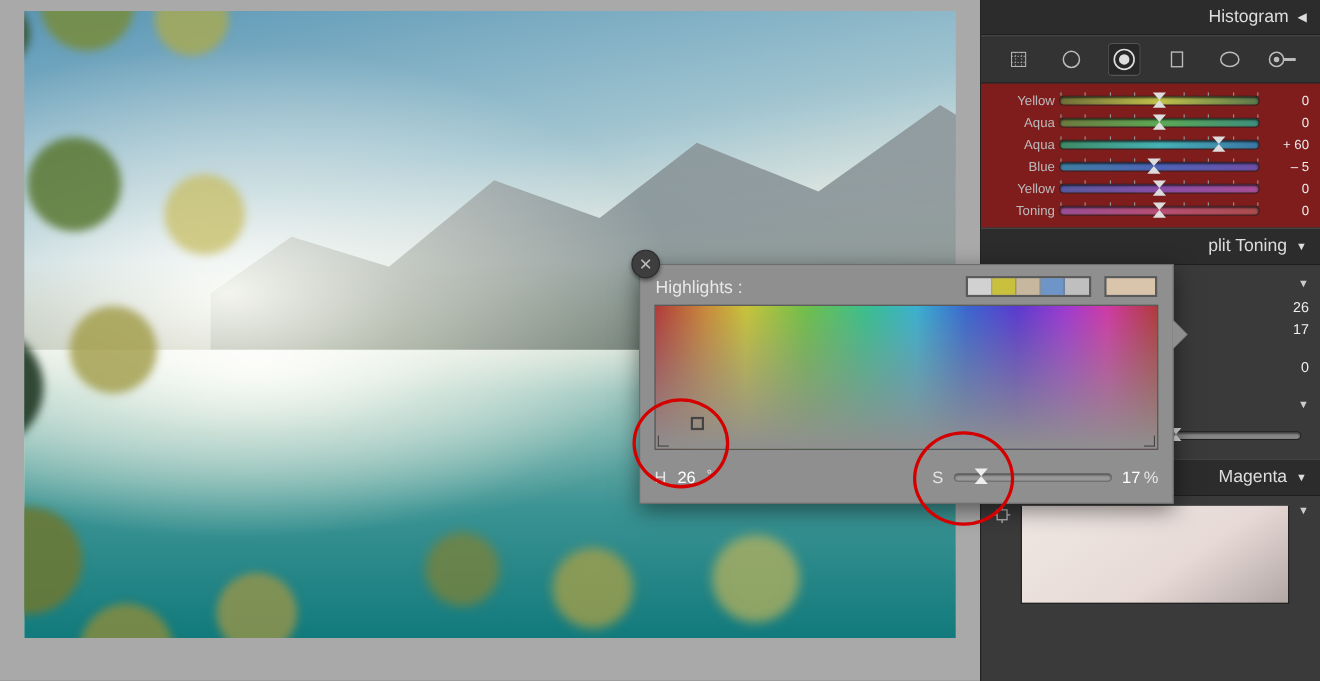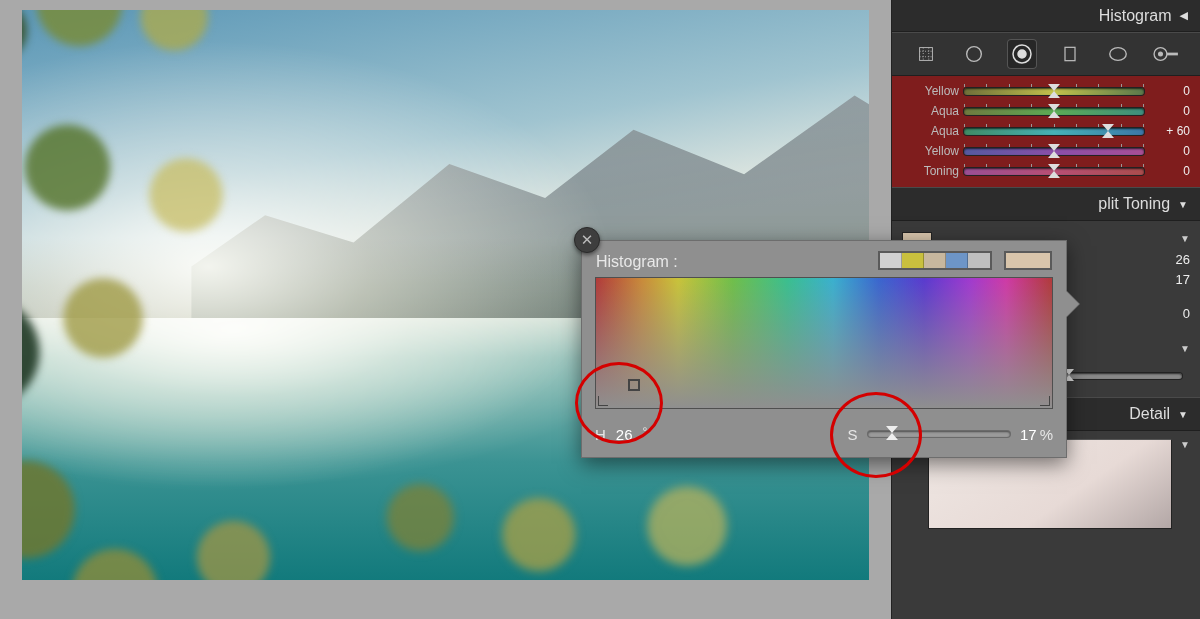--- a/index.html
+++ b/index.html
@@ -288,20 +288,38 @@
             <i></i>
             <i></i>
             <i></i>
             <i></i>
           </div>
           <div class="handle" style="left:80%"></div>
         </div>
         <div class="val">+ 60</div>
       </div>
       <div class="srow">
+        <div class="lab">Blue</div>
+        <div class="track blue">
+          <div class="ticks">
+            <i></i>
+            <i></i>
+            <i></i>
+            <i></i>
+            <i></i>
+            <i></i>
+            <i></i>
+            <i></i>
+            <i></i>
+          </div>
+          <div class="handle" style="left:47%"></div>
+        </div>
+        <div class="val">– 5</div>
+      </div>
+      <div class="srow">
         <div class="lab">Yellow</div>
         <div class="track purple">
           <div class="ticks">
             <i></i>
             <i></i>
             <i></i>
             <i></i>
             <i></i>
             <i></i>
             <i></i>
@@ -354,21 +372,21 @@
     <div style="height:6px"></div>
     <div class="st-row">
       <span class="sat-label">aturation</span>
       <div class="mini-track">
         <div class="mini-handle" style="left:50%"></div>
       </div>
     </div>
   </div>
 
   <div class="section-header">
-    <span>Detail</span>
+    <span>Magenta</span>
     <span class="tri">▼</span>
   </div>
 
   <div class="detail-body">
     <div class="detail-row">
       <svg class="square-icon" viewBox="0 0 24 24" fill="none" stroke="currentColor" stroke-width="1.5">
           <rect x="6" y="6" width="12" height="12"></rect>
           <path d="M12 2v4M12 18v4M2 12h4M18 12h4"></path>
         </svg>
       <div style="flex:1; display:flex; align-items:flex-start;">
@@ -379,21 +397,21 @@
   </div>
 
 </div>
 
 <div class="popup">
   <div class="pointer border"></div>
   <div class="pointer"></div>
   <div class="close">
     <span>✕</span>
   </div>
-  <div class="popup-title">Histogram :</div>
+  <div class="popup-title">Highlights :</div>
 
   <div class="swatch-row">
     <div class="swatch-group" id="swatches-a">
         <div class="sw" style="background: rgb(209, 209, 209);"></div>
         <div class="sw" style="background: rgb(201, 192, 62);"></div>
         <div class="sw" style="background: rgb(199, 183, 158);"></div>
         <div class="sw" style="background: rgb(109, 149, 199);"></div>
         <div class="sw" style="background: rgb(191, 191, 191);"></div>
       </div>
     <div class="swatch-group" id="swatches-b">

